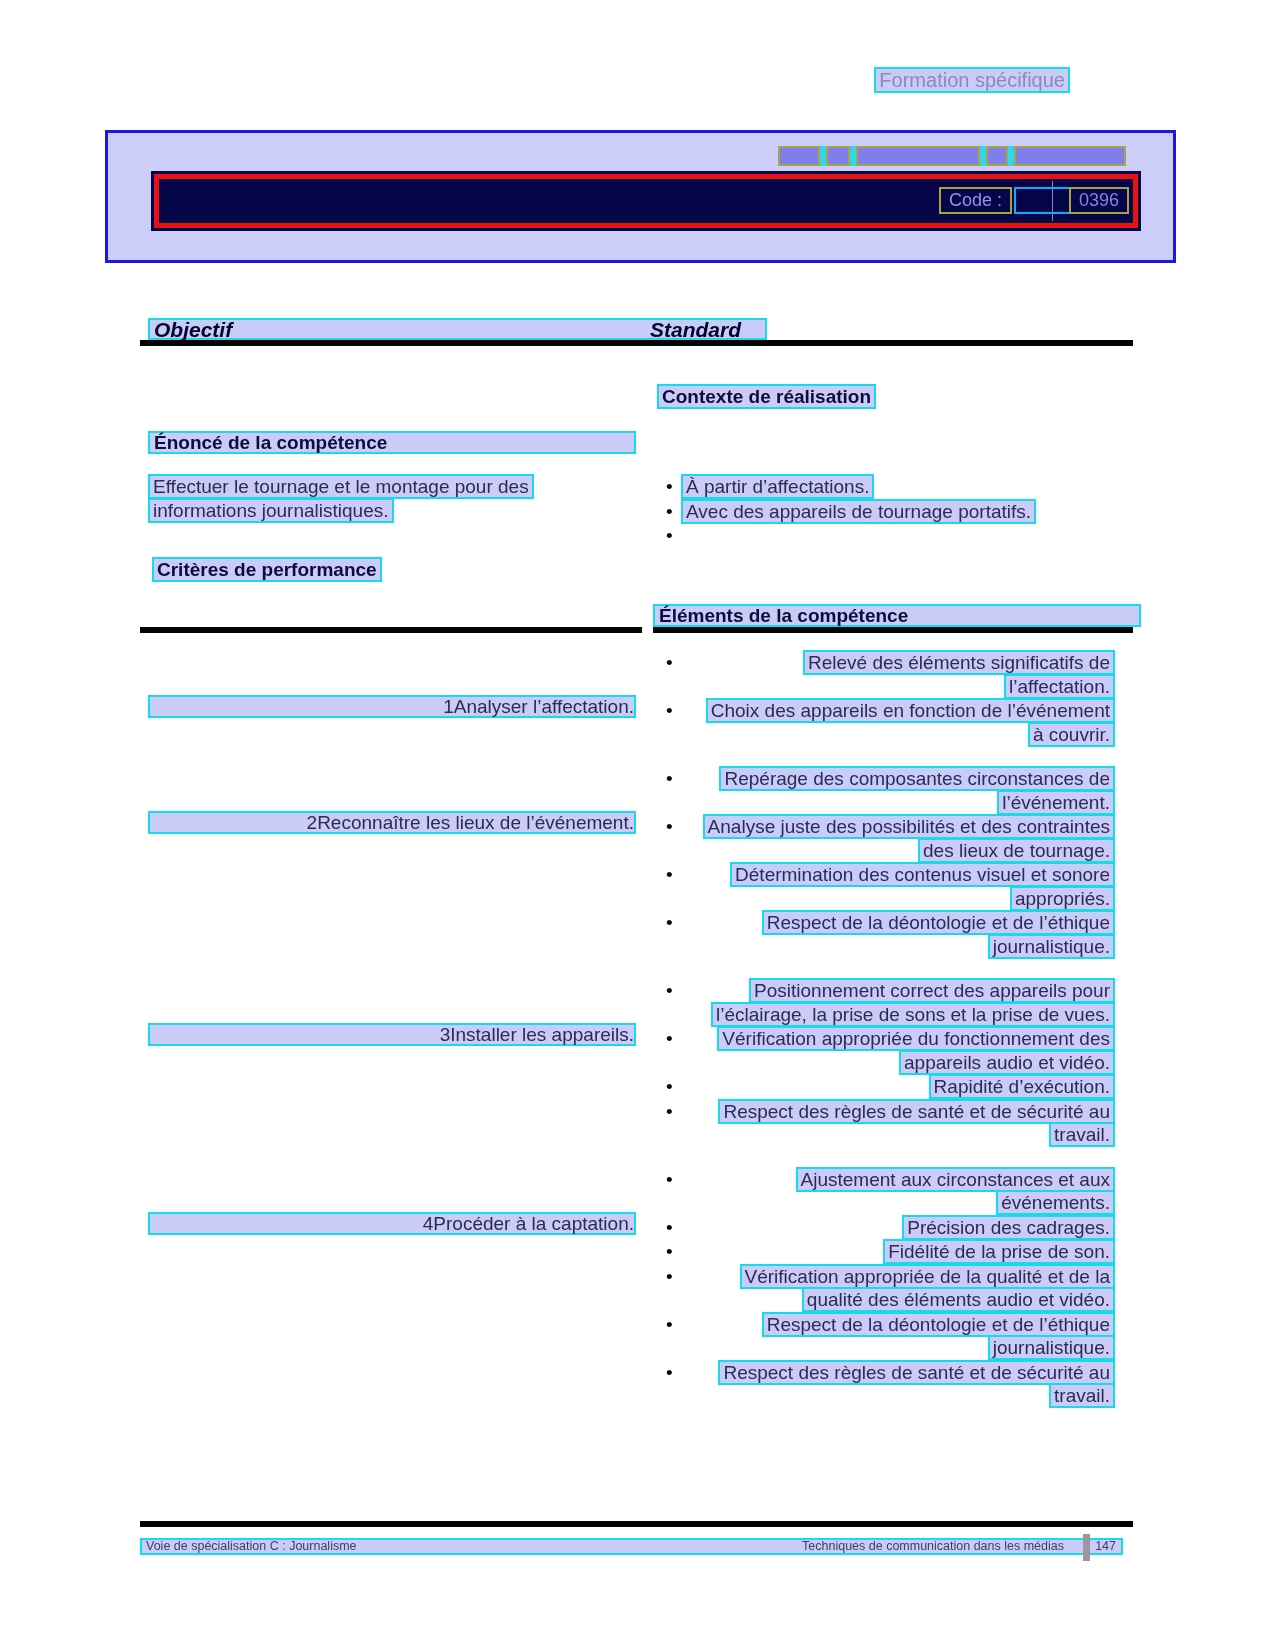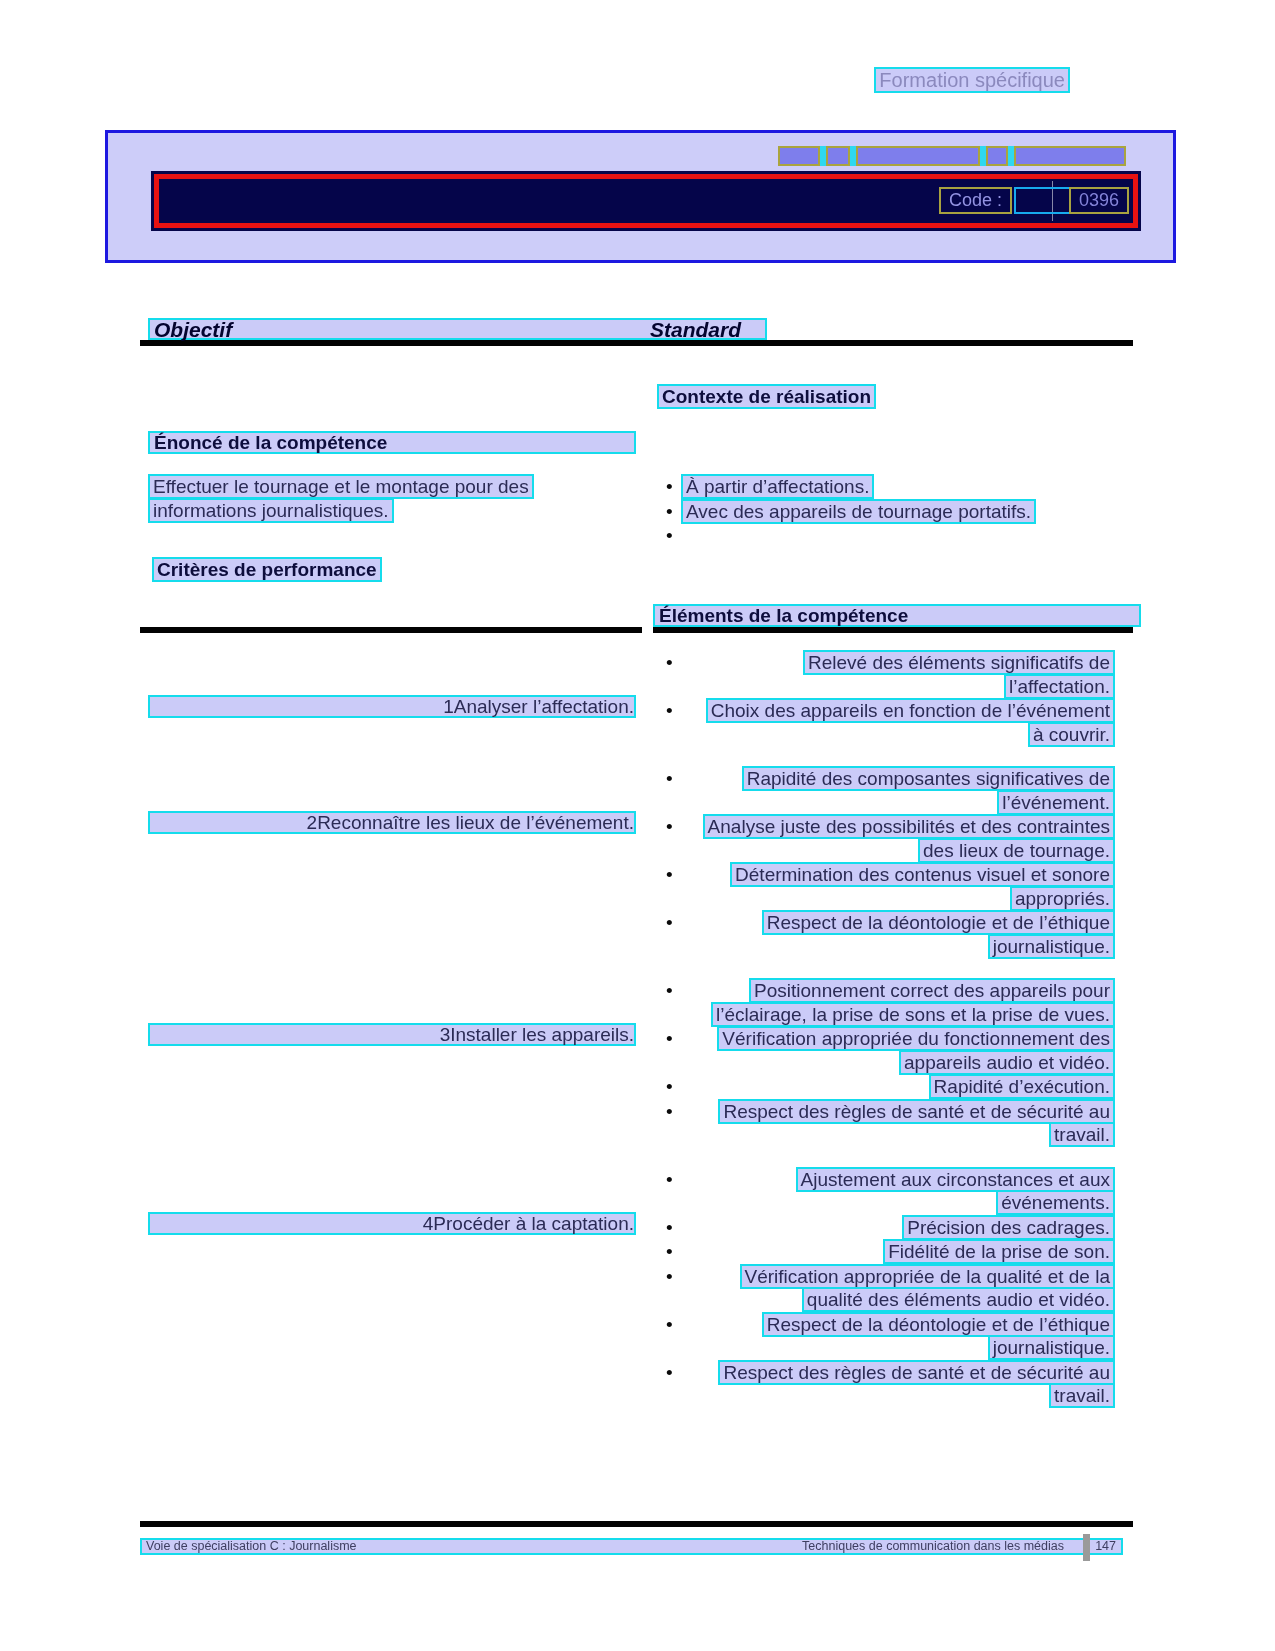--- a/index.html
+++ b/index.html
@@ -160,21 +160,21 @@
 à couvrir.</span></li>
           </ul>
         </div>
       </div>
       <div class="grid el-row">
         <div>
           <div class="band item-band"><span class="num">2</span><span>Reconnaître les lieux de l’événement.</span></div>
         </div>
         <div>
           <ul class="crit-list">
-            <li><span class="blt">•</span><span class="hl crit">Rapidité des composantes significatives de
+            <li><span class="blt">•</span><span class="hl crit">Repérage des composantes circonstances de
 l’événement.</span></li>
             <li><span class="blt">•</span><span class="hl crit">Analyse juste des possibilités et des contraintes
 des lieux de tournage.</span></li>
             <li><span class="blt">•</span><span class="hl crit">Détermination des contenus visuel et sonore
 appropriés.</span></li>
             <li><span class="blt">•</span><span class="hl crit">Respect de la déontologie et de l’éthique
 journalistique.</span></li>
           </ul>
         </div>
       </div>

